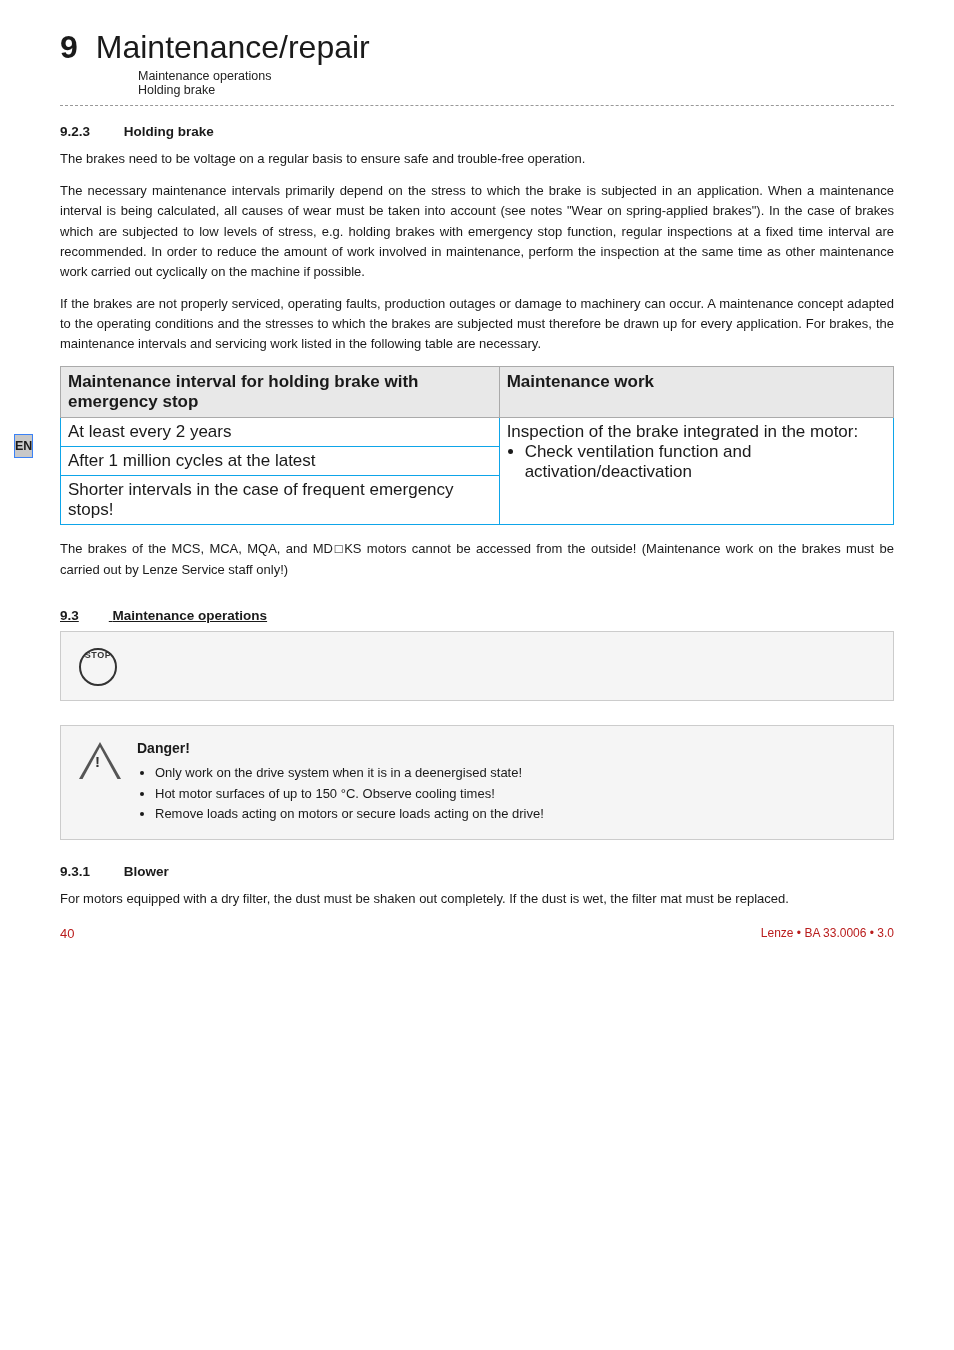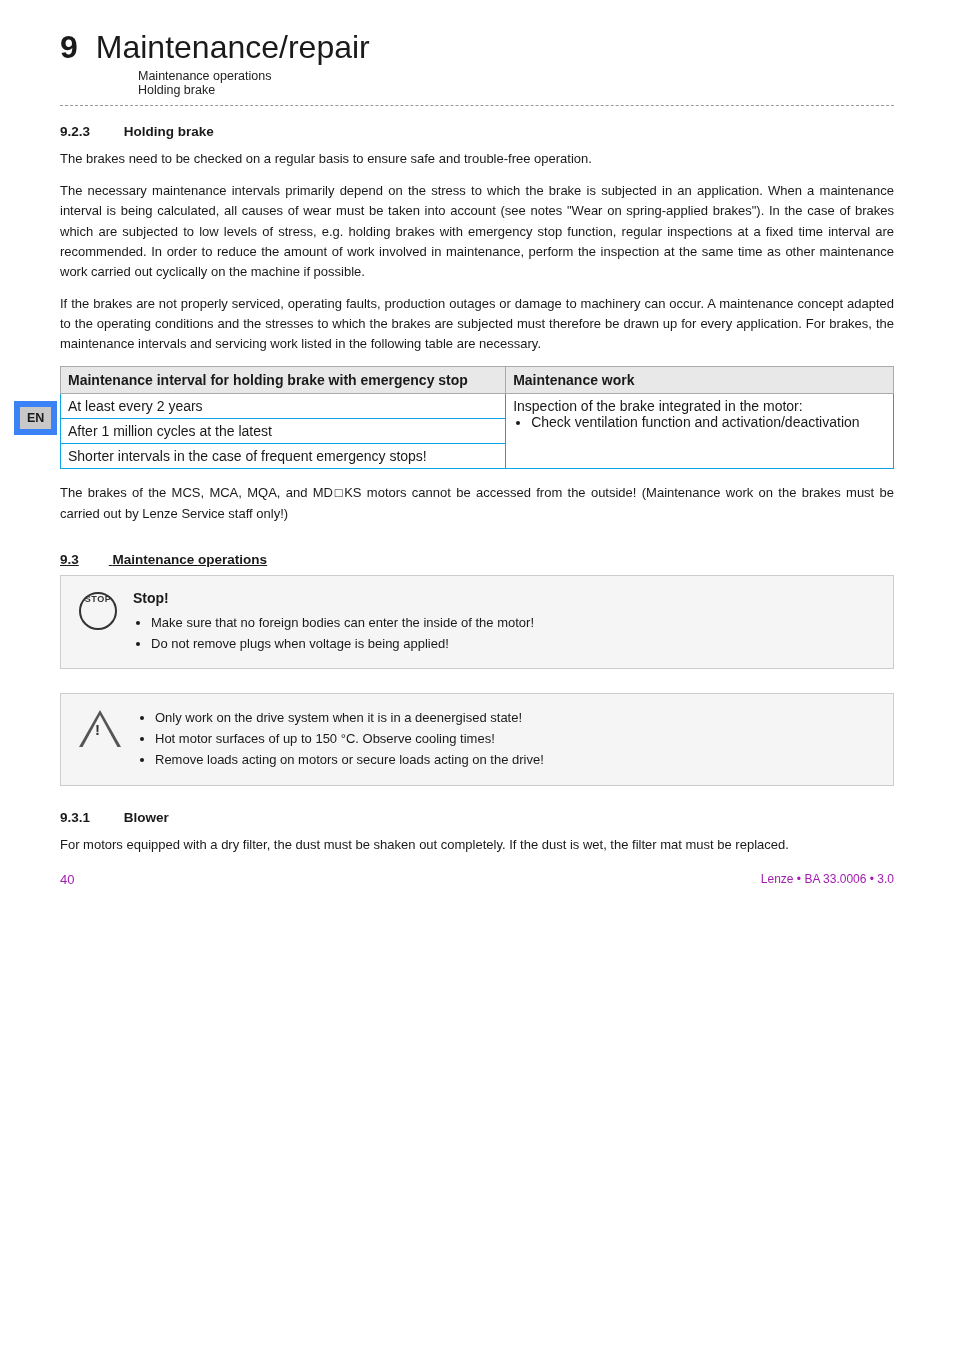--- a/index.html
+++ b/index.html
@@ -60,21 +60,21 @@
       font-size: 13px;
       line-height: 1.55;
       margin-bottom: 12px;
       text-align: justify;
     }
     
     .maint-table {
       width: 100%;
       border-collapse: collapse;
       margin-bottom: 14px;
-      font-size: 14px;
+      font-size: 17px;
     }
     .maint-table th {
       background: #e8e8e8;
       border: 1px solid #aaa;
       padding: 5px 7px;
       font-weight: bold;
       text-align: left;
       vertical-align: top;
     }
     .maint-table td {
@@ -134,21 +134,21 @@
     }
     
     .page-footer {
       position: absolute;
       bottom: 20px;
       left: 60px;
       right: 60px;
       display: flex;
       justify-content: space-between;
       font-size: 12px;
-      color: #a21caf;
+      color: #b91c1c;
       margin-top: 7px;
     }
     .footer-page-num {
       font-size: 13px;
     }
     .triangle-border {
       width: 0;
       height: 0;
       border-left: 21px solid transparent;
       border-right: 21px solid transparent;
@@ -178,22 +178,22 @@
     
     .table-wrapper {
       position: relative;
     }
     .en-badge {
       position: absolute;
       left: -46px;
       top: 50%;
       transform: translateY(-50%);
       background: #c8c8c8;
-      border: 6px solid #3b82f6;
-      padding: 4px 7px;
+      border: 1px solid #3b82f6;
+      padding: 4px 0;
       font-weight: bold;
       font-size: 12.5px;
     }
   </style>
 </head>
 <body>
 
 <div class="page">
 
   <div class="page-header">
@@ -204,21 +204,21 @@
     <div class="breadcrumb-line">Maintenance operations</div>
     <div class="breadcrumb-line">Holding brake</div>
   </div>
   <hr class="dashed-rule">
 
   <div class="section-heading">
     <span class="section-number">9.2.3</span>
     <span>Holding brake</span>
   </div>
 
-  <p class="body-para">The brakes need to be checked on a regular basis to ensure safe and trouble-free operation.</p>
+  <p class="body-para">The brakes need to be voltage on a regular basis to ensure safe and trouble-free operation.</p>
   <p class="body-para">The necessary maintenance intervals primarily depend on the stress to which the brake is subjected in an application. When a maintenance interval is being calculated, all causes of wear must be taken into account (see notes "Wear on spring-applied brakes"). In the case of brakes which are subjected to low levels of stress, e.g. holding brakes with emergency stop function, regular inspections at a fixed time interval are recommended. In order to reduce the amount of work involved in maintenance, perform the inspection at the same time as other maintenance work carried out cyclically on the machine if possible.</p>
   <p class="body-para">If the brakes are not properly serviced, operating faults, production outages or damage to machinery can occur. A maintenance concept adapted to the operating conditions and the stresses to which the brakes are subjected must therefore be drawn up for every application. For brakes, the maintenance intervals and servicing work listed in the following table are necessary.</p>
 
   <div class="table-wrapper">
     <span class="en-badge">EN</span>
     <table class="maint-table">
       <thead>
         <tr>
           <th>Maintenance interval for holding brake with emergency stop</th>
           <th>Maintenance work</th>
@@ -250,36 +250,30 @@
     <span class="section-number">9.3</span>
     <span>Maintenance operations</span>
   </div>
 
   <div class="notice-box">
     <div class="notice-icon">
       <div class="stop-icon">
         <span>STOP</span>
       </div>
     </div>
-    <div class="notice-content">
-      <div class="notice-title">Stop!</div>
-      <ul class="notice-list">
-        <li>Make sure that no foreign bodies can enter the inside of the motor!</li>
-        <li>Do not remove plugs when voltage is being applied!</li>
-      </ul>
-    </div>
   </div>
 
   <div class="notice-box">
     <div class="notice-icon">
       <span class="triangle-border">
         <span class="triangle-inner"></span>
       </span>
     </div>
     <div class="notice-content">
+      <div class="notice-title">Danger!</div>
       <ul class="notice-list">
         <li>Only work on the drive system when it is in a deenergised state!</li>
         <li>Hot motor surfaces of up to 150 °C. Observe cooling times!</li>
         <li>Remove loads acting on motors or secure loads acting on the drive!</li>
       </ul>
     </div>
   </div>
 
   <div style="margin-top: 10px; margin-bottom: 10px;" class="section-heading">
     <span class="section-number">9.3.1</span>

